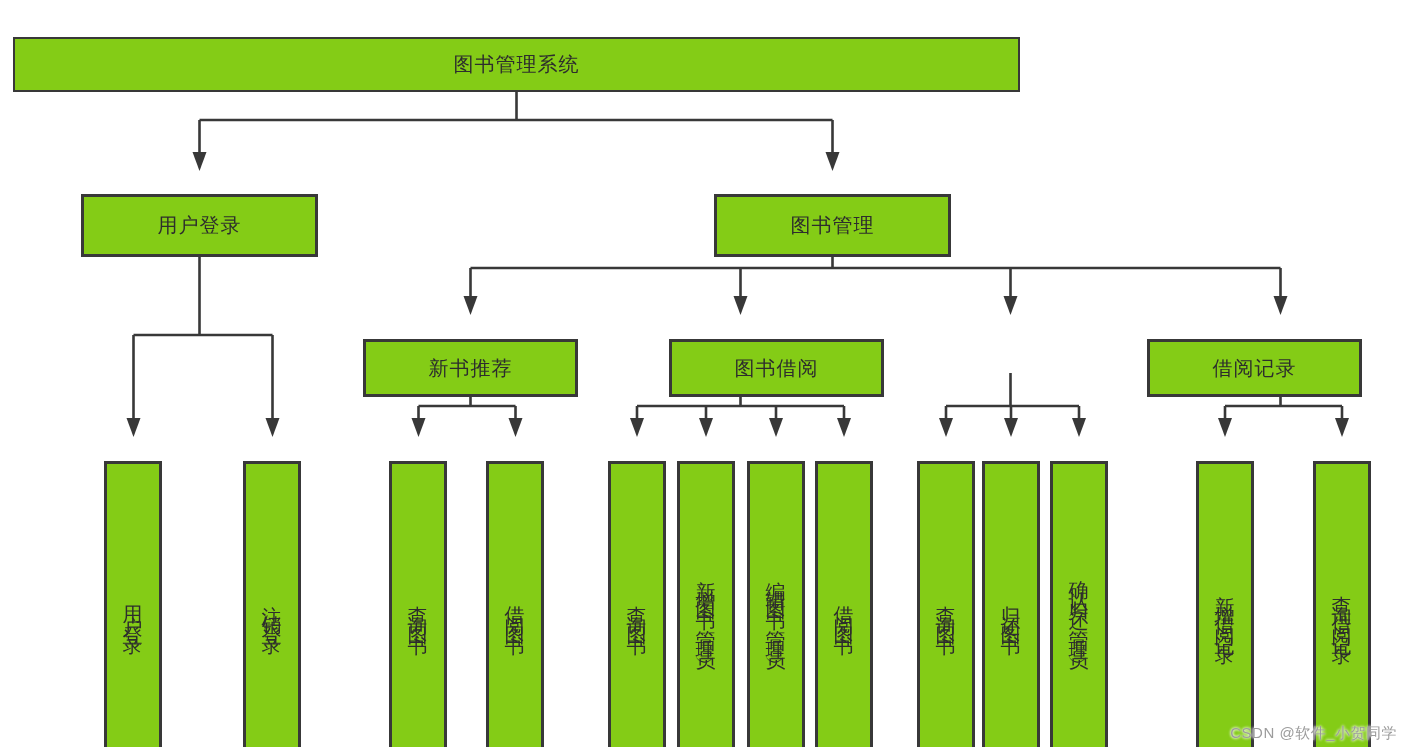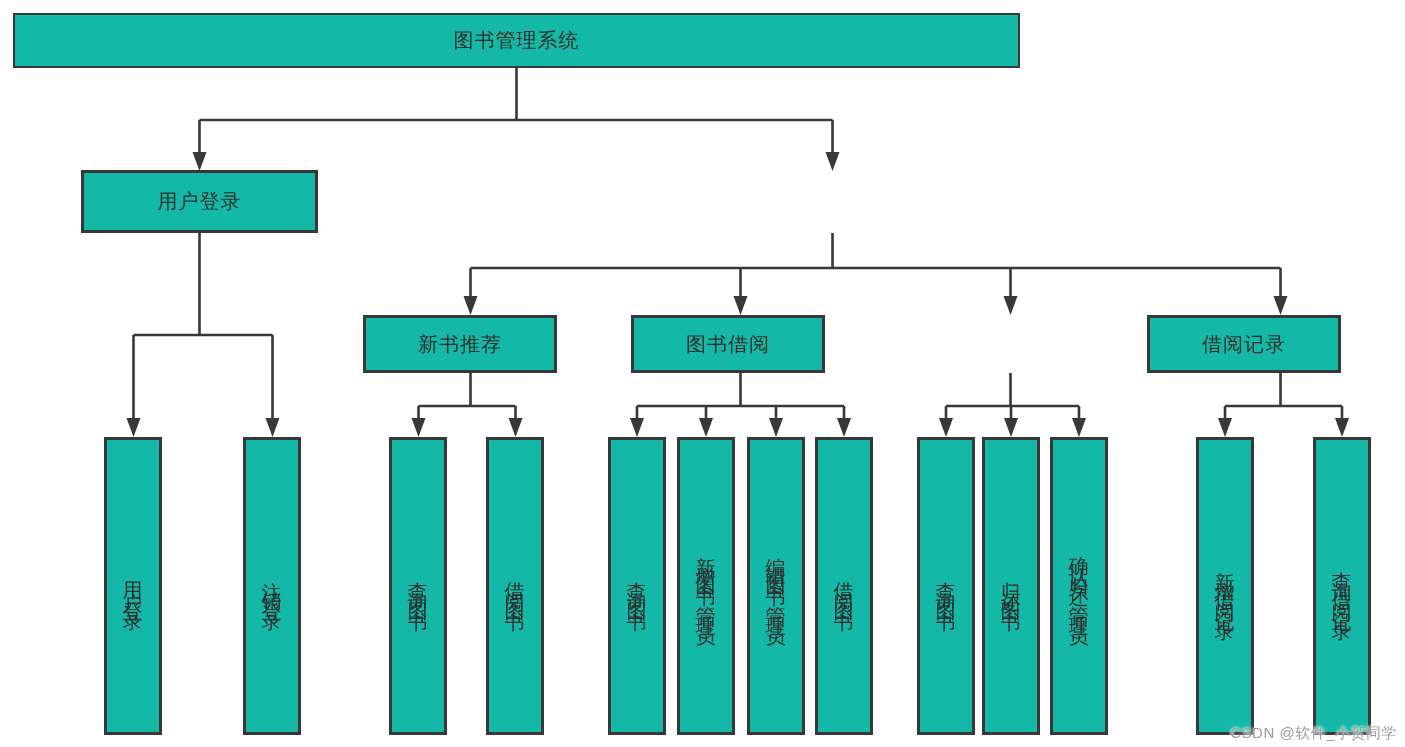--- a/index.html
+++ b/index.html
@@ -11,28 +11,28 @@
   html,body{margin:0;padding:0;background:#fff;}
   .canvas{
     position:relative;width:1405px;height:747px;background:var(--bg);
     font-family:"Liberation Sans","DejaVu Sans",sans-serif;color:var(--text);
     overflow:hidden;
   }
   .connectors{position:absolute;left:0;top:0;width:1405px;height:747px;z-index:1;}
   .connectors path{stroke:var(--line);stroke-width:2.6;fill:none;}
   .connectors polygon{fill:var(--line);stroke:none;}
   .node{
-    position:absolute;box-sizing:border-box;background:#14b8a6;
+    position:absolute;box-sizing:border-box;background:#84cc16;
     border:3px solid var(--line);
     display:flex;align-items:center;justify-content:center;
-    z-index:2;font-size:20px;letter-spacing:1px;
+    z-index:2;font-size:20px;letter-spacing:1px;margin-top:24px;
   }
   .root{left:13px;top:13px;width:1007px;height:55px;border-width:2.5px;}
   .l2{top:170px;width:237px;height:63px;}
-  .l3{top:315px;width:194px;height:58px;}
+  .l3{top:315px;width:215px;height:58px;}
   .leaf{top:437px;width:58px;height:298px;}
   .leaf span{
     writing-mode:vertical-rl;text-orientation:mixed;
     font-size:20px;letter-spacing:10px;line-height:1;letter-spacing:10px;
   }
   .watermark{
     position:absolute;right:8px;bottom:4px;z-index:5;
     color:var(--watermark);font-size:15px;letter-spacing:0.5px;
     text-shadow:0 0 3px #fff,0 0 3px #fff;
     white-space:nowrap;
@@ -69,23 +69,24 @@
     <polygon points="939,418 953,418 946,437"></polygon>
     <polygon points="1004,418 1018,418 1011,437"></polygon>
     <polygon points="1072,418 1086,418 1079,437"></polygon>
     <polygon points="1218,418 1232,418 1225,437"></polygon>
     <polygon points="1335,418 1349,418 1342,437"></polygon>
   </svg>
 
   <div class="node root">图书管理系统</div>
 
   <div class="node l2" style="left:81px">用户登录</div>
+  <div class="node l2" style="left:714px">图书管理</div>
 
   <div class="node l3" style="left:363px">新书推荐</div>
-  <div class="node l3" style="left:631px">图书借阅</div>
+  <div class="node l3" style="left:669px">图书借阅</div>
   <div class="node l3" style="left:1147px">借阅记录</div>
 
   <div class="node leaf" style="left:104px">
     <span>用户登录</span>
     </div>
   <div class="node leaf" style="left:243px">
     <span>注销登录</span>
     </div>
 
   <div class="node leaf" style="left:389px">

